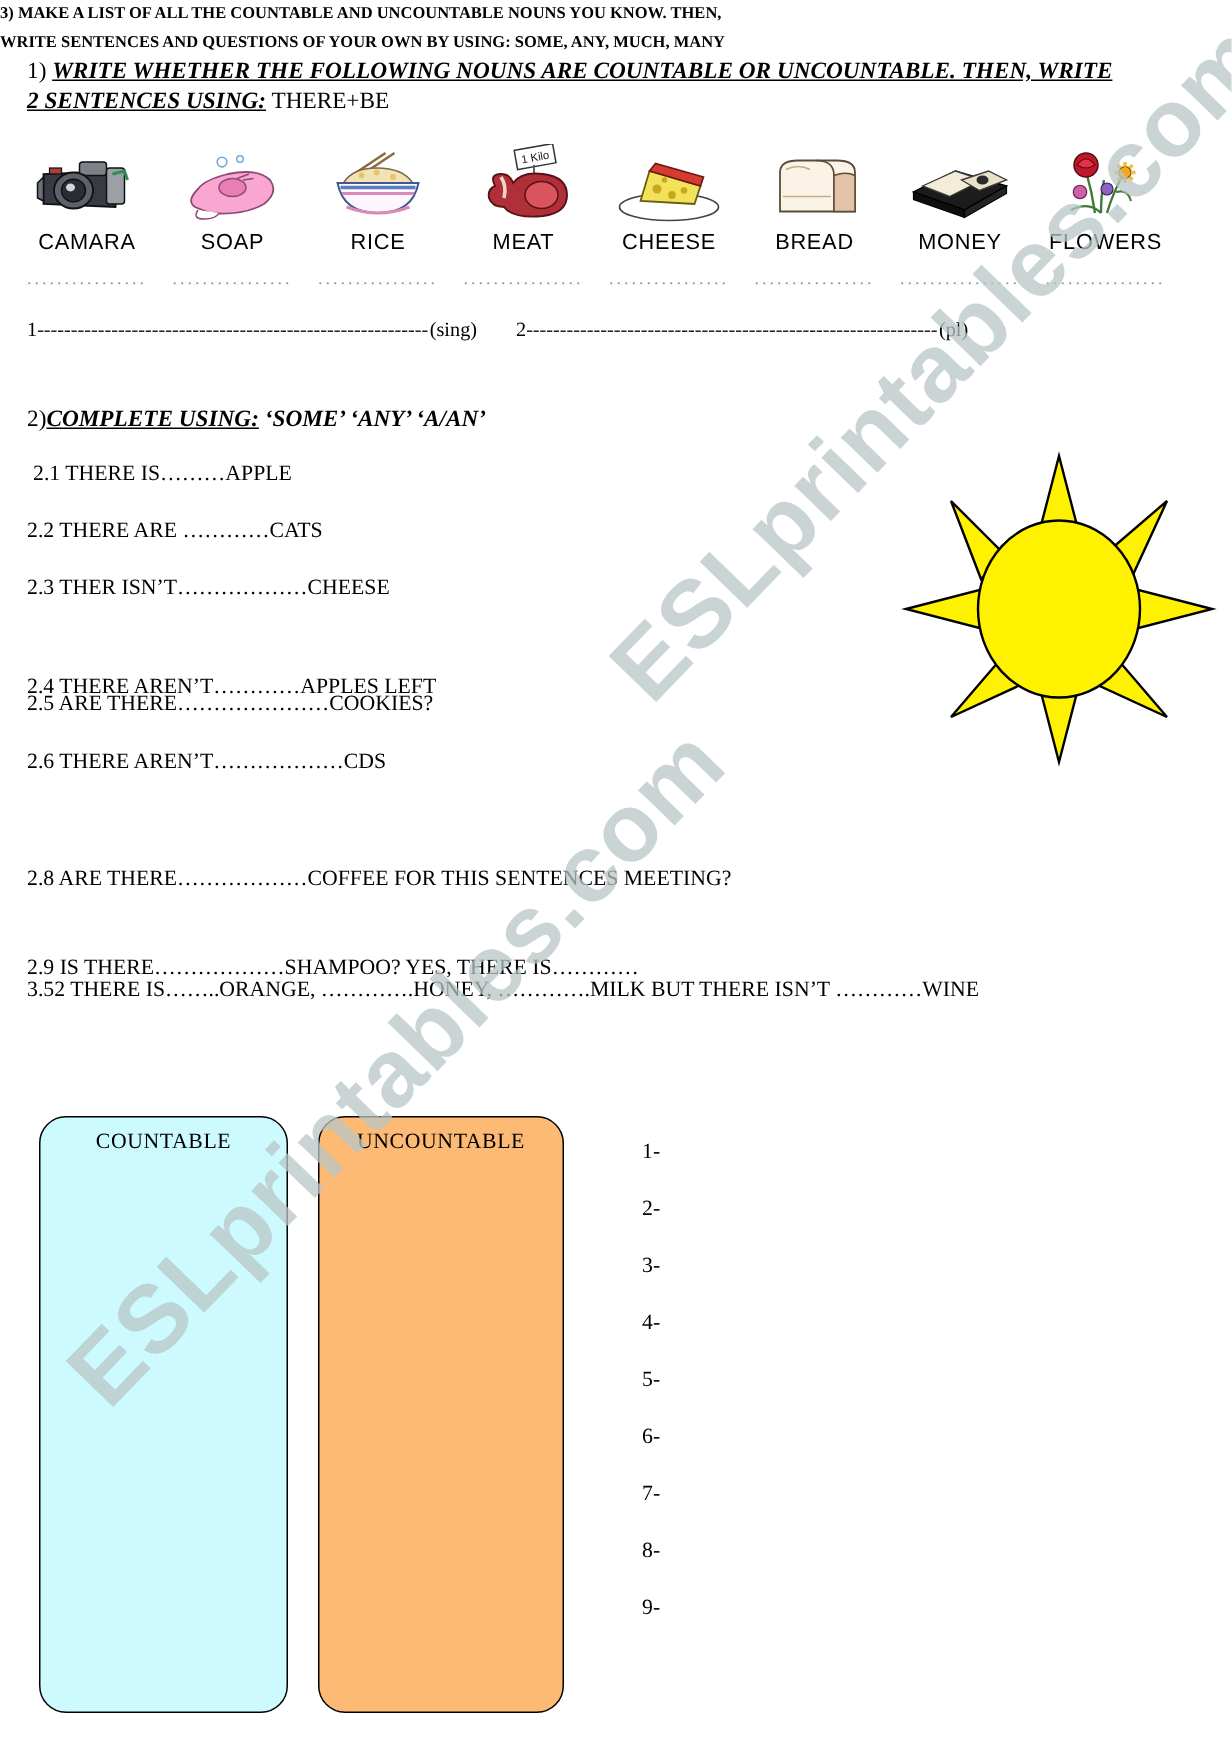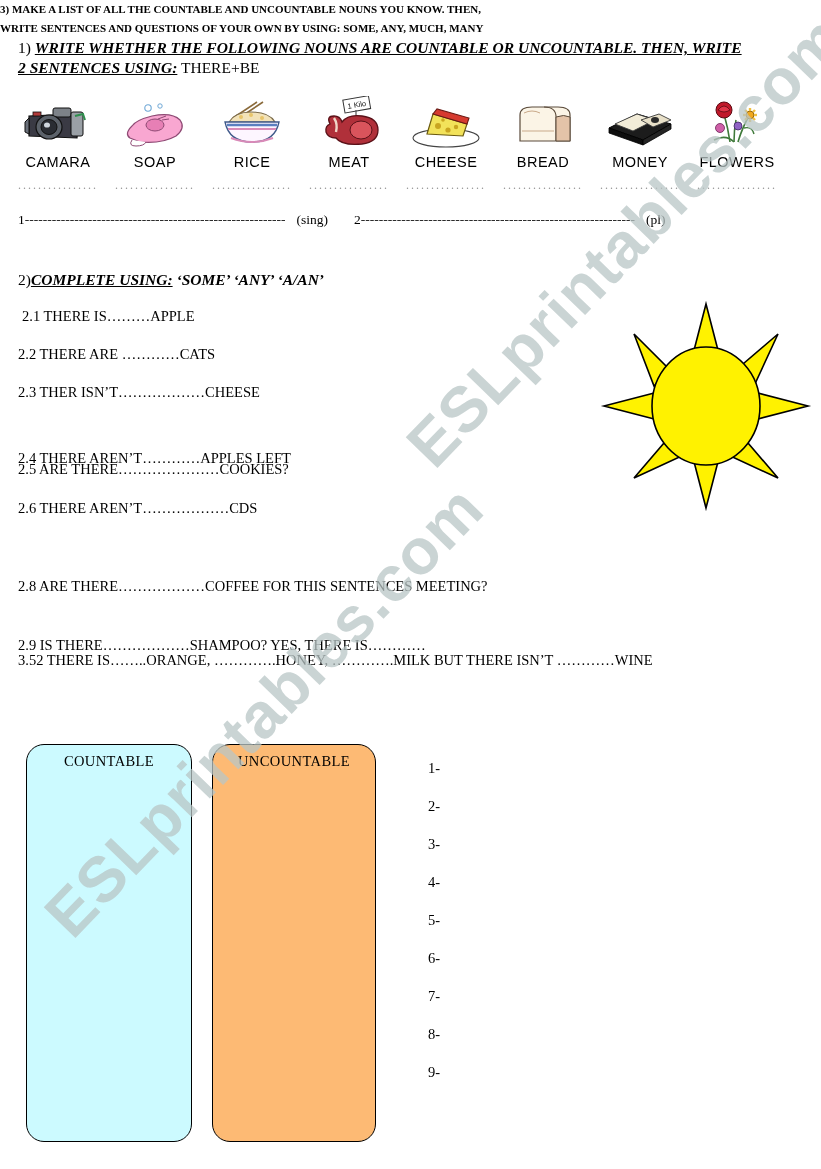--- a/index.html
+++ b/index.html
@@ -124,21 +124,21 @@
   }
   .dash-item { display: flex; align-items: baseline; white-space: nowrap; }
   .dash-num { margin-right: 0; }
   .dash-line {
     display: inline-block;
     overflow: hidden;
     letter-spacing: 0px;
     font-size: 13.5px;
     color: #222;
   }
-  .dash-tag { margin-left: 11px; }
+  .dash-tag { margin-left: 1px; }
   .dash-gap { width: 26px; }
 
   
   #sec2-heading { left: 18px; top: 270px; }
   .q-line {
     position: absolute;
     left: 18px;
     font-family: "Liberation Serif", serif;
     font-size: 14.5px;
     white-space: nowrap;

